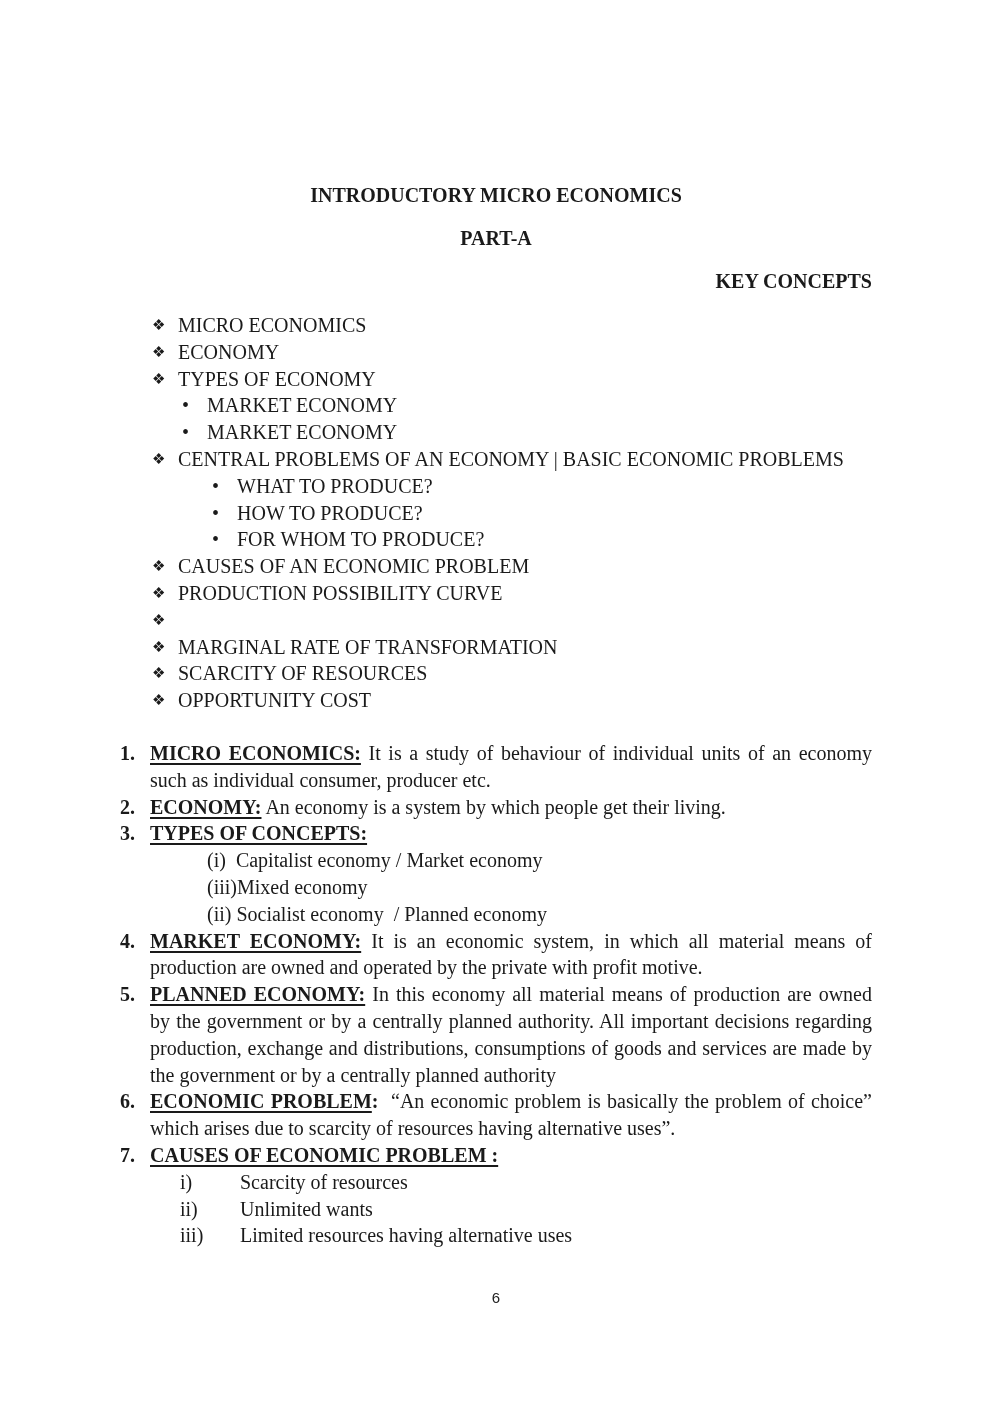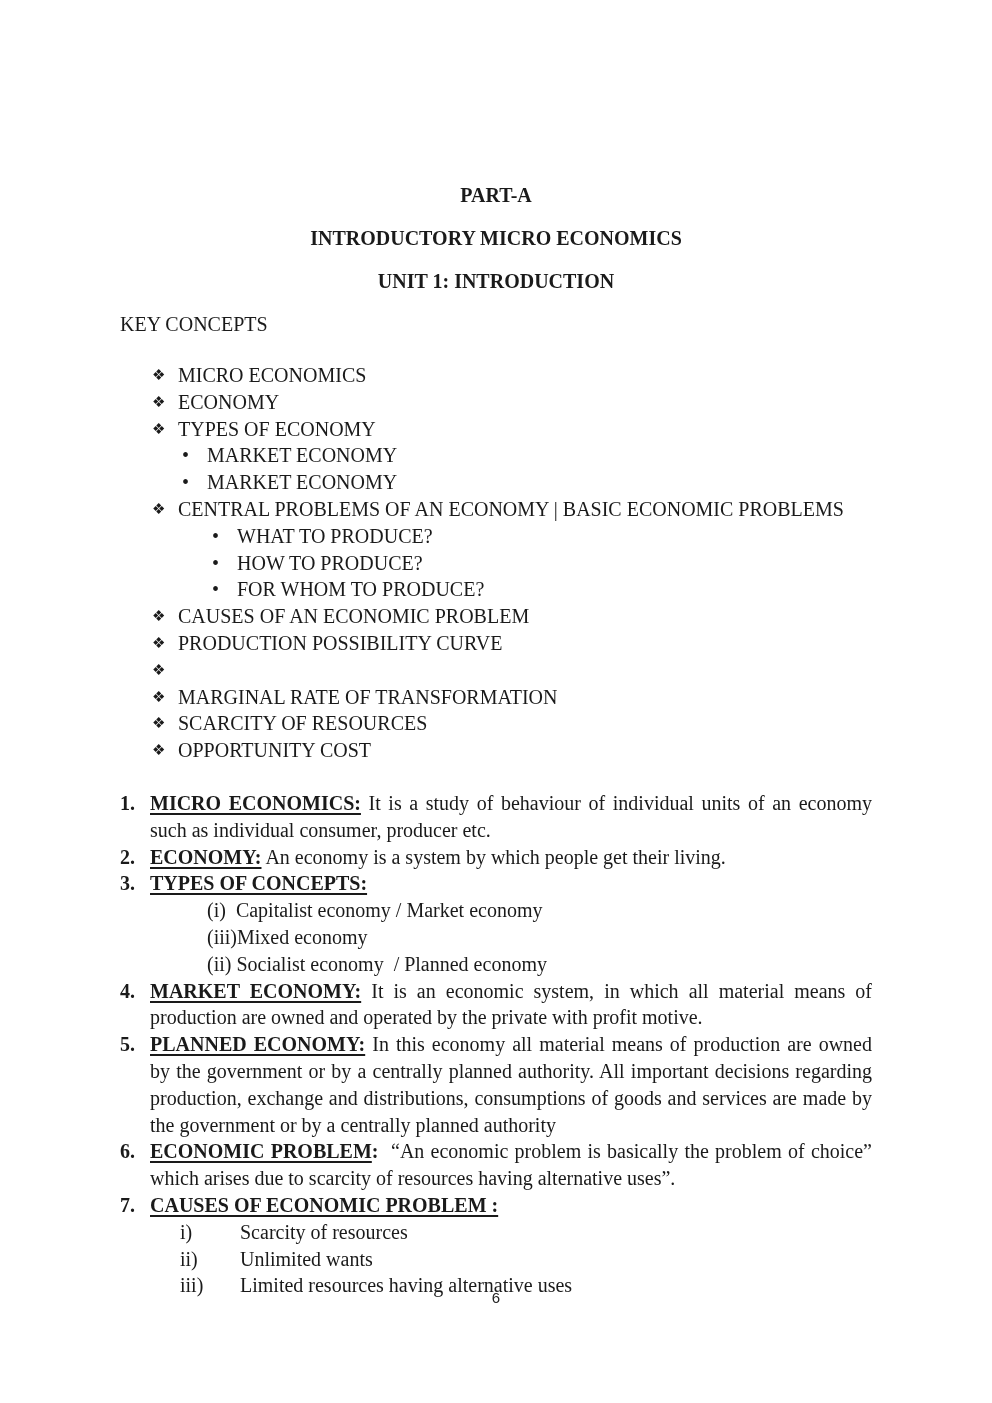--- a/index.html
+++ b/index.html
@@ -17,23 +17,24 @@
   }
   .content { padding: 185px 120px 0 120px; }
 
   .heading-center {
     text-align: center;
     font-weight: bold;
     line-height: 20px;
     margin: 0 0 23px 0;
   }
   .section-heading {
-    font-weight: normal;
+    font-weight: bold;
     line-height: 20px;
-    margin: 0 0 28px 0;
+    margin: 0 0 21px 0;
+    text-align: right;
   }
 
   
   .kc-row { display: flex; line-height: 26.8px; }
   .kc-marker { flex: none; }
   .lvl1 { padding-left: 32px; }
   .lvl1 .kc-marker { width: 26px; font-size: 15px; }
   .lvl2 { padding-left: 62px; }
   .lvl2 .kc-marker { width: 25px; }
   .lvl3 { padding-left: 92px; }
@@ -66,23 +67,22 @@
     font-size: 15px;
     color: #222;
   }
 </style>
 </head>
 <body>
 
 <div class="page">
   <div class="content">
 
+    <div class="heading-center">INTRODUCTORY MICRO ECONOMICS</div>
     <div class="heading-center">PART-A</div>
-    <div class="heading-center">INTRODUCTORY MICRO ECONOMICS</div>
-    <div class="heading-center">UNIT 1: INTRODUCTION</div>
 
     <div class="section-heading">KEY CONCEPTS</div>
 
     <div class="kc-list">
       <div class="kc-row lvl1">
           <span class="kc-marker">❖</span>
           <span>MICRO ECONOMICS</span>
         </div>
       <div class="kc-row lvl1">
           <span class="kc-marker">❖</span>

